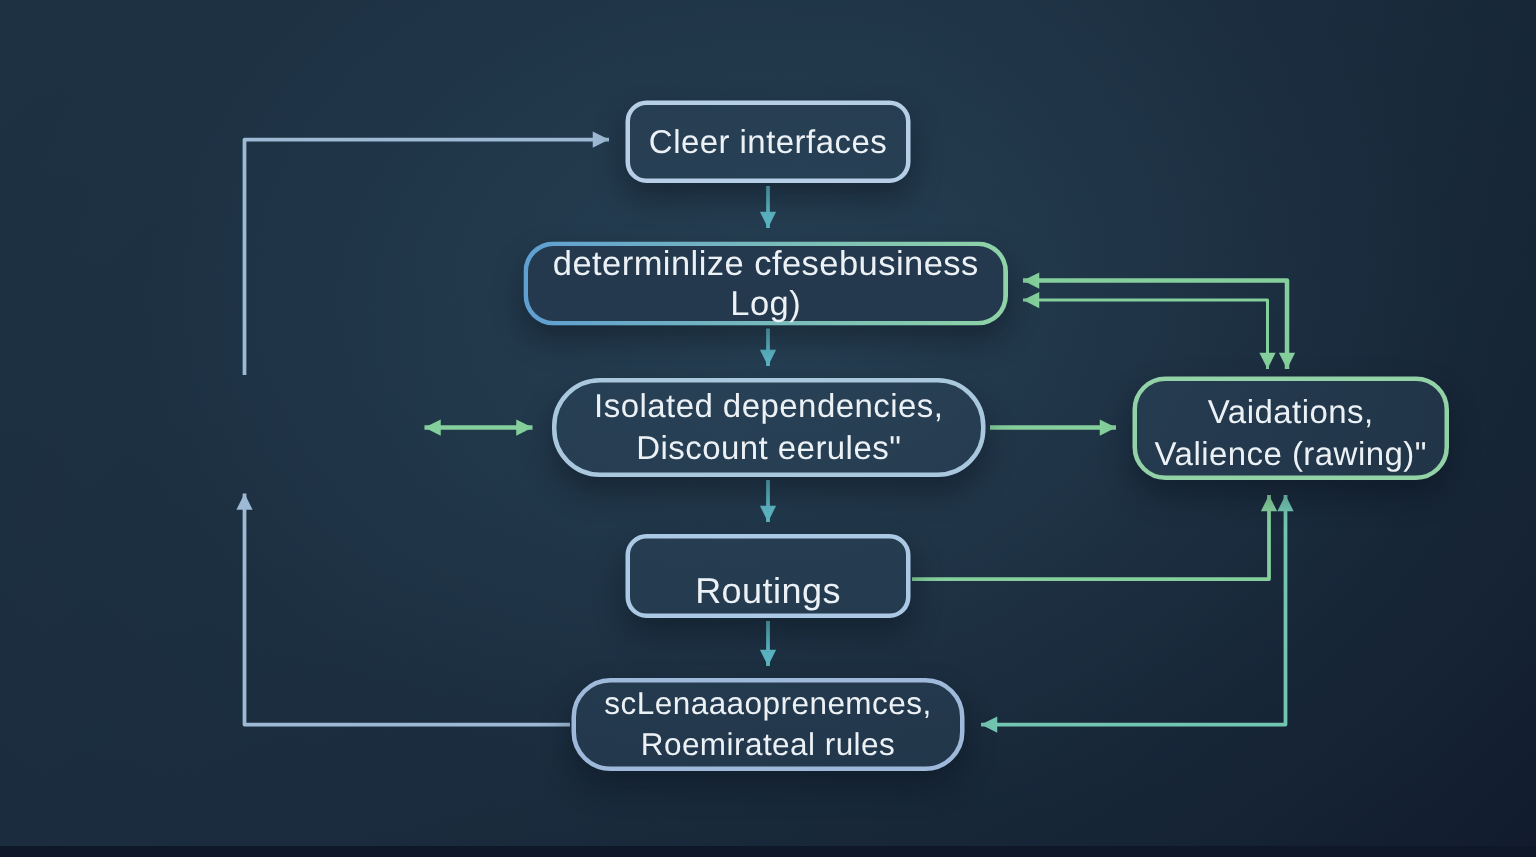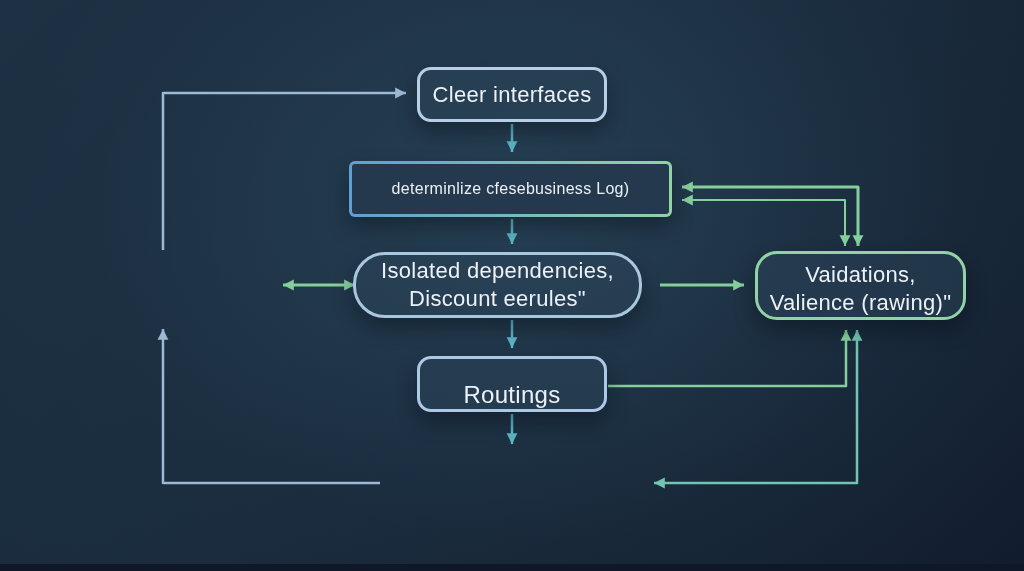--- a/index.html
+++ b/index.html
@@ -19,27 +19,27 @@
     text-align:center;
     color:#ecf1f6;
     letter-spacing:.3px;
     background:rgba(44,68,90,0.50);
     box-shadow:0 10px 20px rgba(4,10,18,0.38);
     box-sizing:border-box;
   }
   .node span{display:block;}
   .n-clear{left:417px;top:67px;width:190px;height:55px;border:3px solid #b7cfe6;border-radius:14px;font-size:22px;}
   .n-logic{
-    left:349px;top:161px;width:323px;height:56px;border-radius:6px;font-size:16px;
+    left:349px;top:161px;width:323px;height:56px;border-radius:20px;font-size:23px;
     border:3px solid transparent;
     background:linear-gradient(#24394d,#24394d) padding-box,
                linear-gradient(90deg,#5f9fd2,#8fd4a6) border-box;
   }
   .n-left{left:57px;top:252px;width:212px;height:65px;border:3px solid #9fb7d1;border-radius:30px;font-size:21px;line-height:27px;}
-  .n-center{left:353px;top:252px;width:289px;height:66px;border:3px solid #a9c8de;border-radius:32px;font-size:22px;line-height:28px;}
+  .n-center{left:368px;top:252px;width:289px;height:66px;border:3px solid #a9c8de;border-radius:32px;font-size:22px;line-height:28px;}
   .n-right{left:755px;top:251px;width:211px;height:69px;border:3px solid #92d2a6;border-radius:22px;font-size:22px;line-height:28px;justify-content:flex-end;}
   .n-routings{left:417px;top:356px;width:190px;height:56px;border:3px solid #abc8e4;border-radius:14px;font-size:24px;justify-content:flex-end;}
   .n-bottom{left:381px;top:452px;width:262px;height:62px;border:3px solid #9fb9da;border-radius:26px;font-size:21px;line-height:27px;}
   .edge{fill:none;stroke-linejoin:round;}
 </style>
 </head>
 <body>
 
 <div id="canvas">
 
@@ -89,14 +89,18 @@
 
   <div class="node n-right">
     <span>Vaidations,</span>
     <span>Valience (rawing)"</span>
   </div>
 
   <div class="node n-routings">
     <span>Routings</span>
   </div>
 
+  <div class="node n-bottom">
+    <span>scLenaaaoprenemces,</span>
+    <span>Roemirateal rules</span>
+  </div>
 
 </div>
 
 </body></html>

